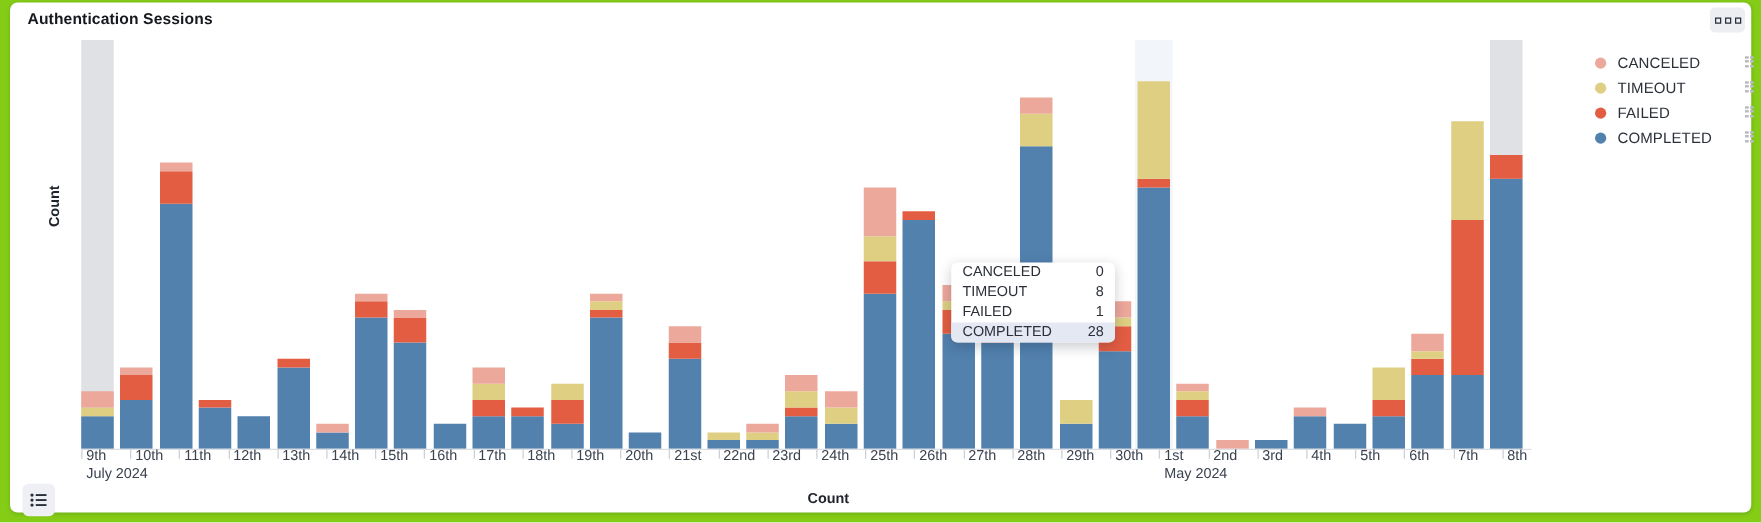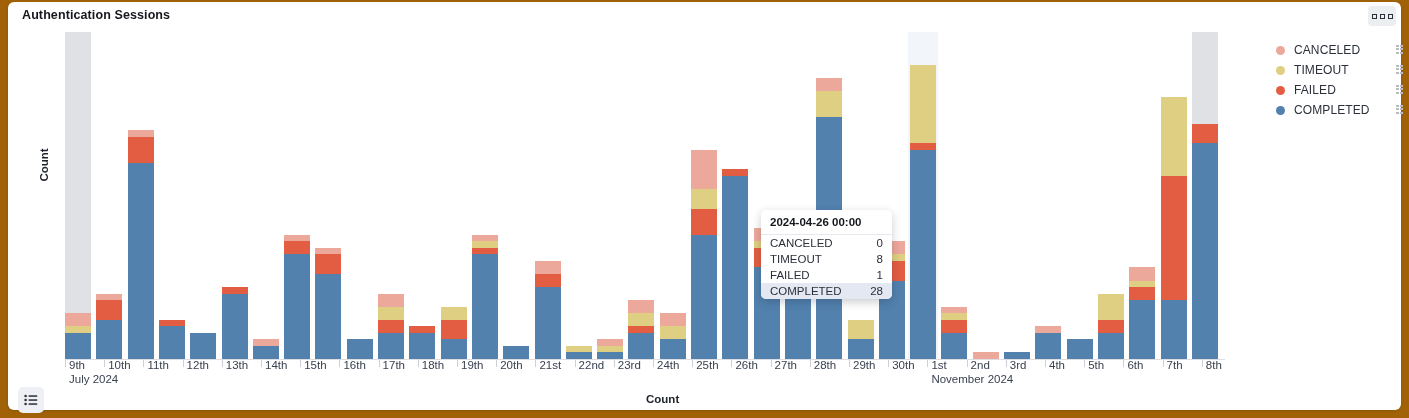--- a/index.html
+++ b/index.html
@@ -1,17 +1,17 @@
 <!DOCTYPE html>
 <html><head>
 <meta charset="utf-8">
 <style>
   html,body{margin:0;padding:0;background:#f0f1f4;}
   body{font-family:"Liberation Sans",sans-serif;}
-  #root{position:relative;width:1409px;height:418px;overflow:hidden;background:#a16207;}
+  #root{position:relative;width:1409px;height:418px;overflow:hidden;background:#84cc16;}
   .panel{position:absolute;left:8px;top:2px;width:1393px;height:408px;background:#ffffff;border-radius:6px;box-shadow:0 1px 3px rgba(20,25,40,.16);}
   .panel-title{position:absolute;left:14px;top:6px;font-size:12.5px;font-weight:bold;color:#16181d;letter-spacing:.1px;}
   .menu-btn{position:absolute;right:5px;top:4px;width:28px;height:20px;background:#eceef1;border-radius:4px;display:flex;align-items:center;justify-content:center;gap:3px;cursor:pointer;}
   .menu-btn i{display:block;width:5px;height:5px;border:1.4px solid #2b2f3a;box-sizing:border-box;}
   .legend-toggle{position:absolute;left:10px;top:385px;width:26px;height:26px;background:#eef0f5;border-radius:5px;display:flex;align-items:center;justify-content:center;cursor:pointer;z-index:6;}
   .legend-toggle svg{display:block;}
 
   .plot{position:absolute;left:57px;top:30px;width:1160px;height:327px;}
   .band{position:absolute;bottom:0;}
   .band.gray{background:#dfe1e5;}
@@ -325,21 +325,21 @@
           <span class="tmark"></span>
           <span class="tlabel">29th</span>
         </div>
         <div class="tick" style="left: 823.2px;">
           <span class="tmark"></span>
           <span class="tlabel">30th</span>
         </div>
         <div class="tick" style="left: 862.4px;">
           <span class="tmark"></span>
           <span class="tlabel">1st</span>
-          <span class="tsub">November 2024</span>
+          <span class="tsub">May 2024</span>
         </div>
         <div class="tick" style="left: 901.6px;">
           <span class="tmark"></span>
           <span class="tlabel">2nd</span>
         </div>
         <div class="tick" style="left: 940.8px;">
           <span class="tmark"></span>
           <span class="tlabel">3rd</span>
         </div>
         <div class="tick" style="left: 980px;">
@@ -409,21 +409,20 @@
             <span></span>
             <span></span>
             <span></span>
             <span></span>
             <span></span>
           </span>
         </div>
       </div>
 
     <div class="tooltip">
-      <div class="tt-head">2024-04-26 00:00</div>
       <div id="tt-rows">
           <div class="tt-row">
             <span class="tt-k">CANCELED</span>
             <span class="tt-v">0</span>
           </div>
           <div class="tt-row">
             <span class="tt-k">TIMEOUT</span>
             <span class="tt-v">8</span>
           </div>
           <div class="tt-row">

